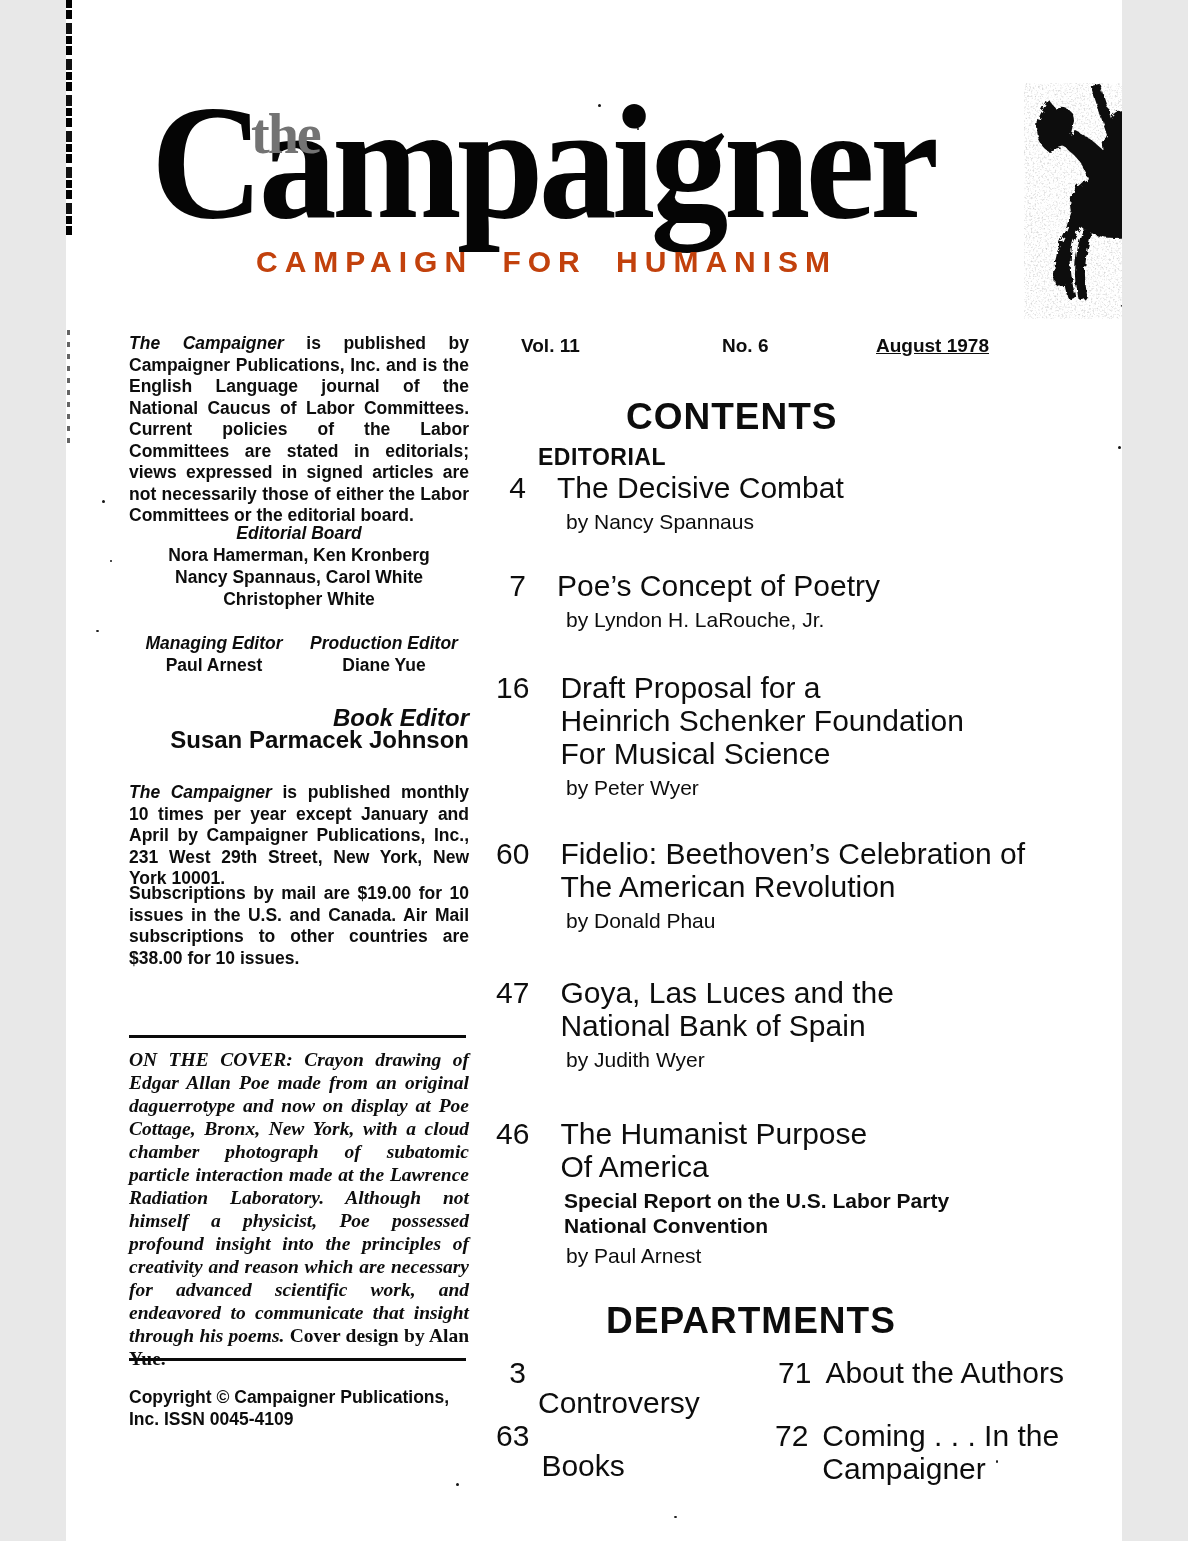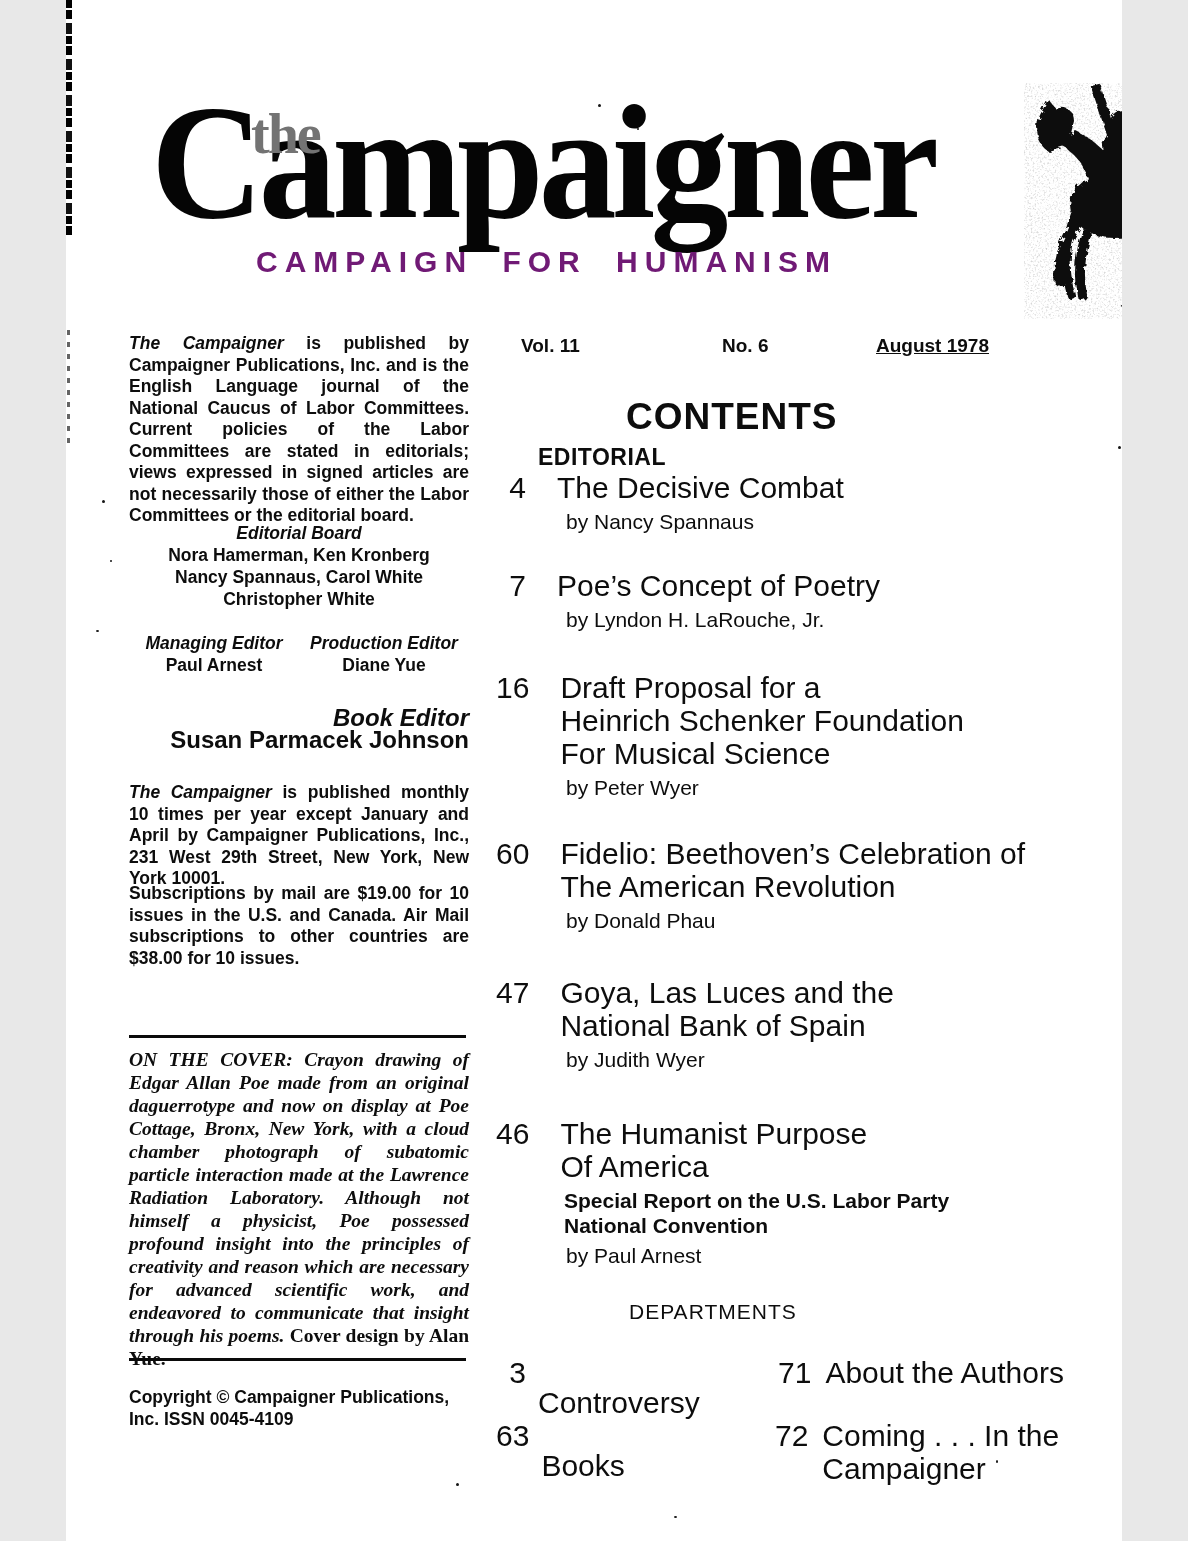--- a/index.html
+++ b/index.html
@@ -30,21 +30,21 @@
     font-size:164px; line-height:164px; letter-spacing:-5px; color:#050505;
   }
   .logo-the {
     position:absolute; left:100px; top:26px;
     font-family:"Liberation Serif", serif; font-weight:bold;
     font-size:56px; line-height:56px; letter-spacing:-2px; color:#737373;
   }
   .tagline {
     position:absolute; left:190px; top:245px;
     font-size:30px; line-height:34px; font-weight:bold;
-    letter-spacing:7px; word-spacing:14px; color:#701a75;
+    letter-spacing:7px; word-spacing:14px; color:#c2410c;
   }
   .horse-box { position:absolute; left:958px; top:83px; width:164px; height:236px; }
   
   .lcol { position:absolute; left:63px; width:340px; font-weight:bold; }
   .para { font-size:17.5px; line-height:21.5px; text-align:justify; }
   .about   { top:333px; }
   .pubinfo { top:782px; }
   .subs    { top:883px; }
   .lead-it { font-style:italic; }
   .edboard { top:522px; text-align:center; font-size:17.5px; line-height:22px; }
@@ -81,22 +81,22 @@
   .a4 { top:837px; } .a5 { top:976px; } .a6 { top:1117px; }
   .art-row { display:flex; align-items:flex-start; }
   .art-num { flex:0 0 30px; text-align:right; font-size:30px; line-height:33px; }
   .art-title { margin-left:31px; font-size:30px; line-height:33px; white-space:pre-line; }
   .art-note {
     margin-left:68px; margin-top:5px; font-size:21px; line-height:25px;
     font-weight:bold; white-space:pre-line;
   }
   .art-byline { margin-left:70px; margin-top:6px; font-size:21px; line-height:24px; }
   .departments-title {
-    position:absolute; left:563px; top:1300px;
-    font-size:21px; font-weight:normal; letter-spacing:1px;
+    position:absolute; left:540px; top:1300px;
+    font-size:37px; font-weight:bold; letter-spacing:1px;
   }
   .dept-grid { position:absolute; left:430px; top:1356px; width:724px; }
   .dept-row { display:flex; line-height:33px; font-size:30px; }
   .dept-num1 { flex:0 0 30px; text-align:right; }
   .dept-label1 { margin-left:12px; width:240px;margin-top:30px; }
   .dept-num2 { flex:0 0 28px; text-align:right; }
   .dept-label2 { margin-left:14px; }
 </style>
 </head>
 <body>

